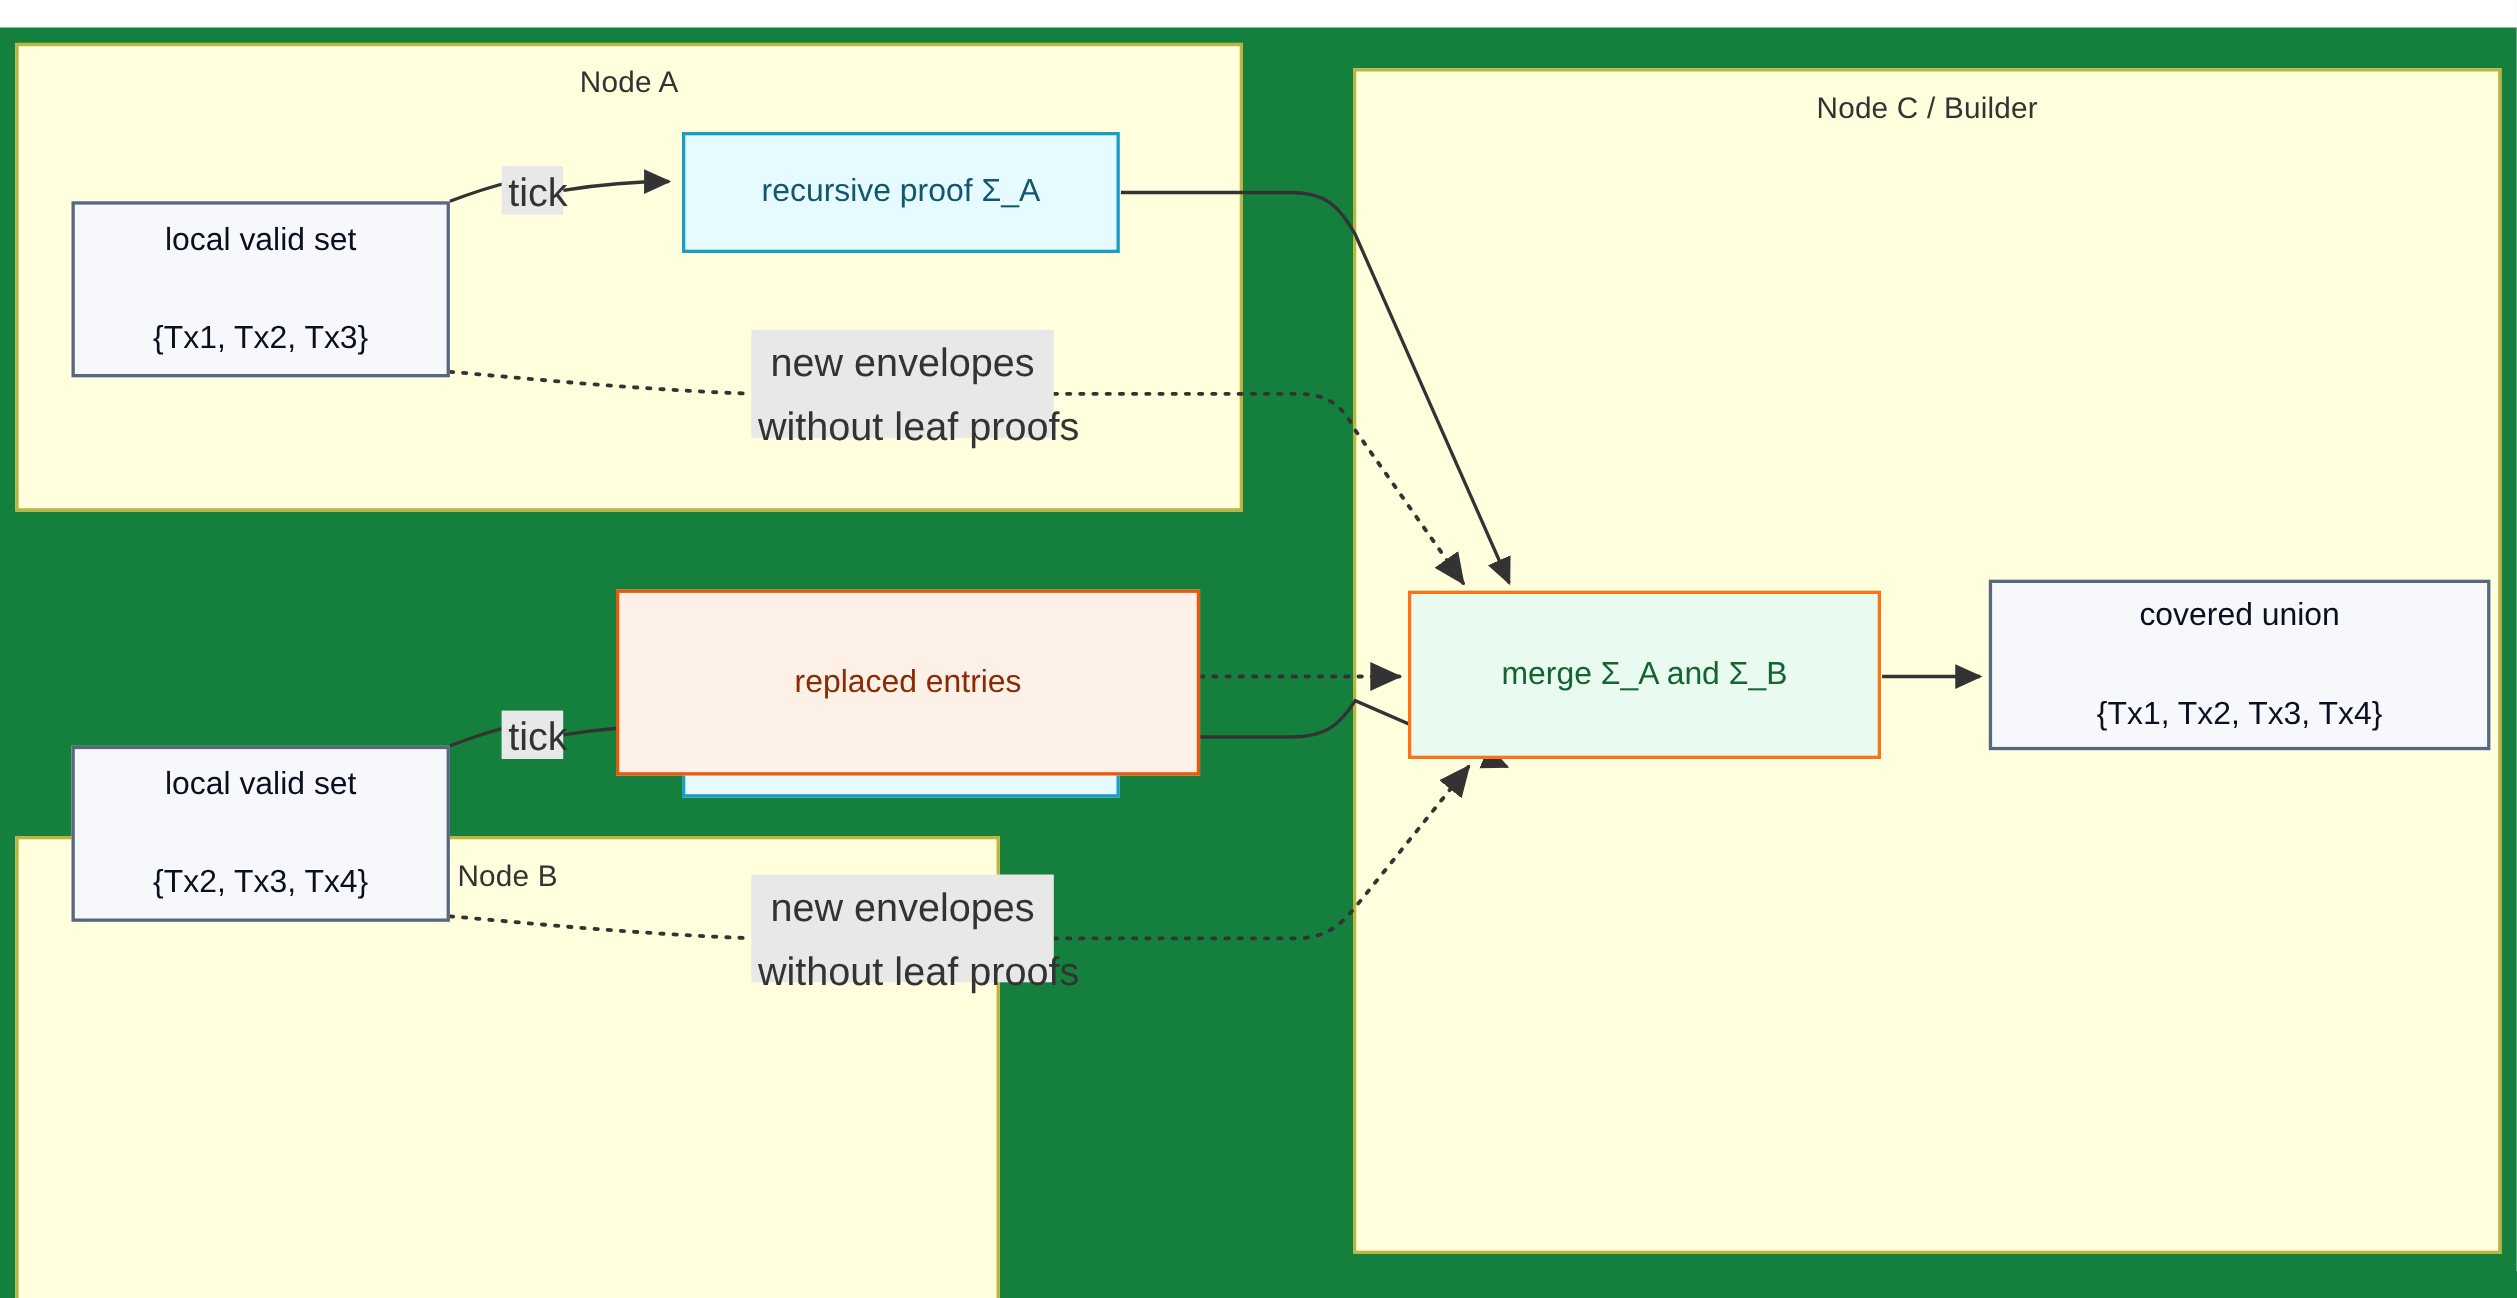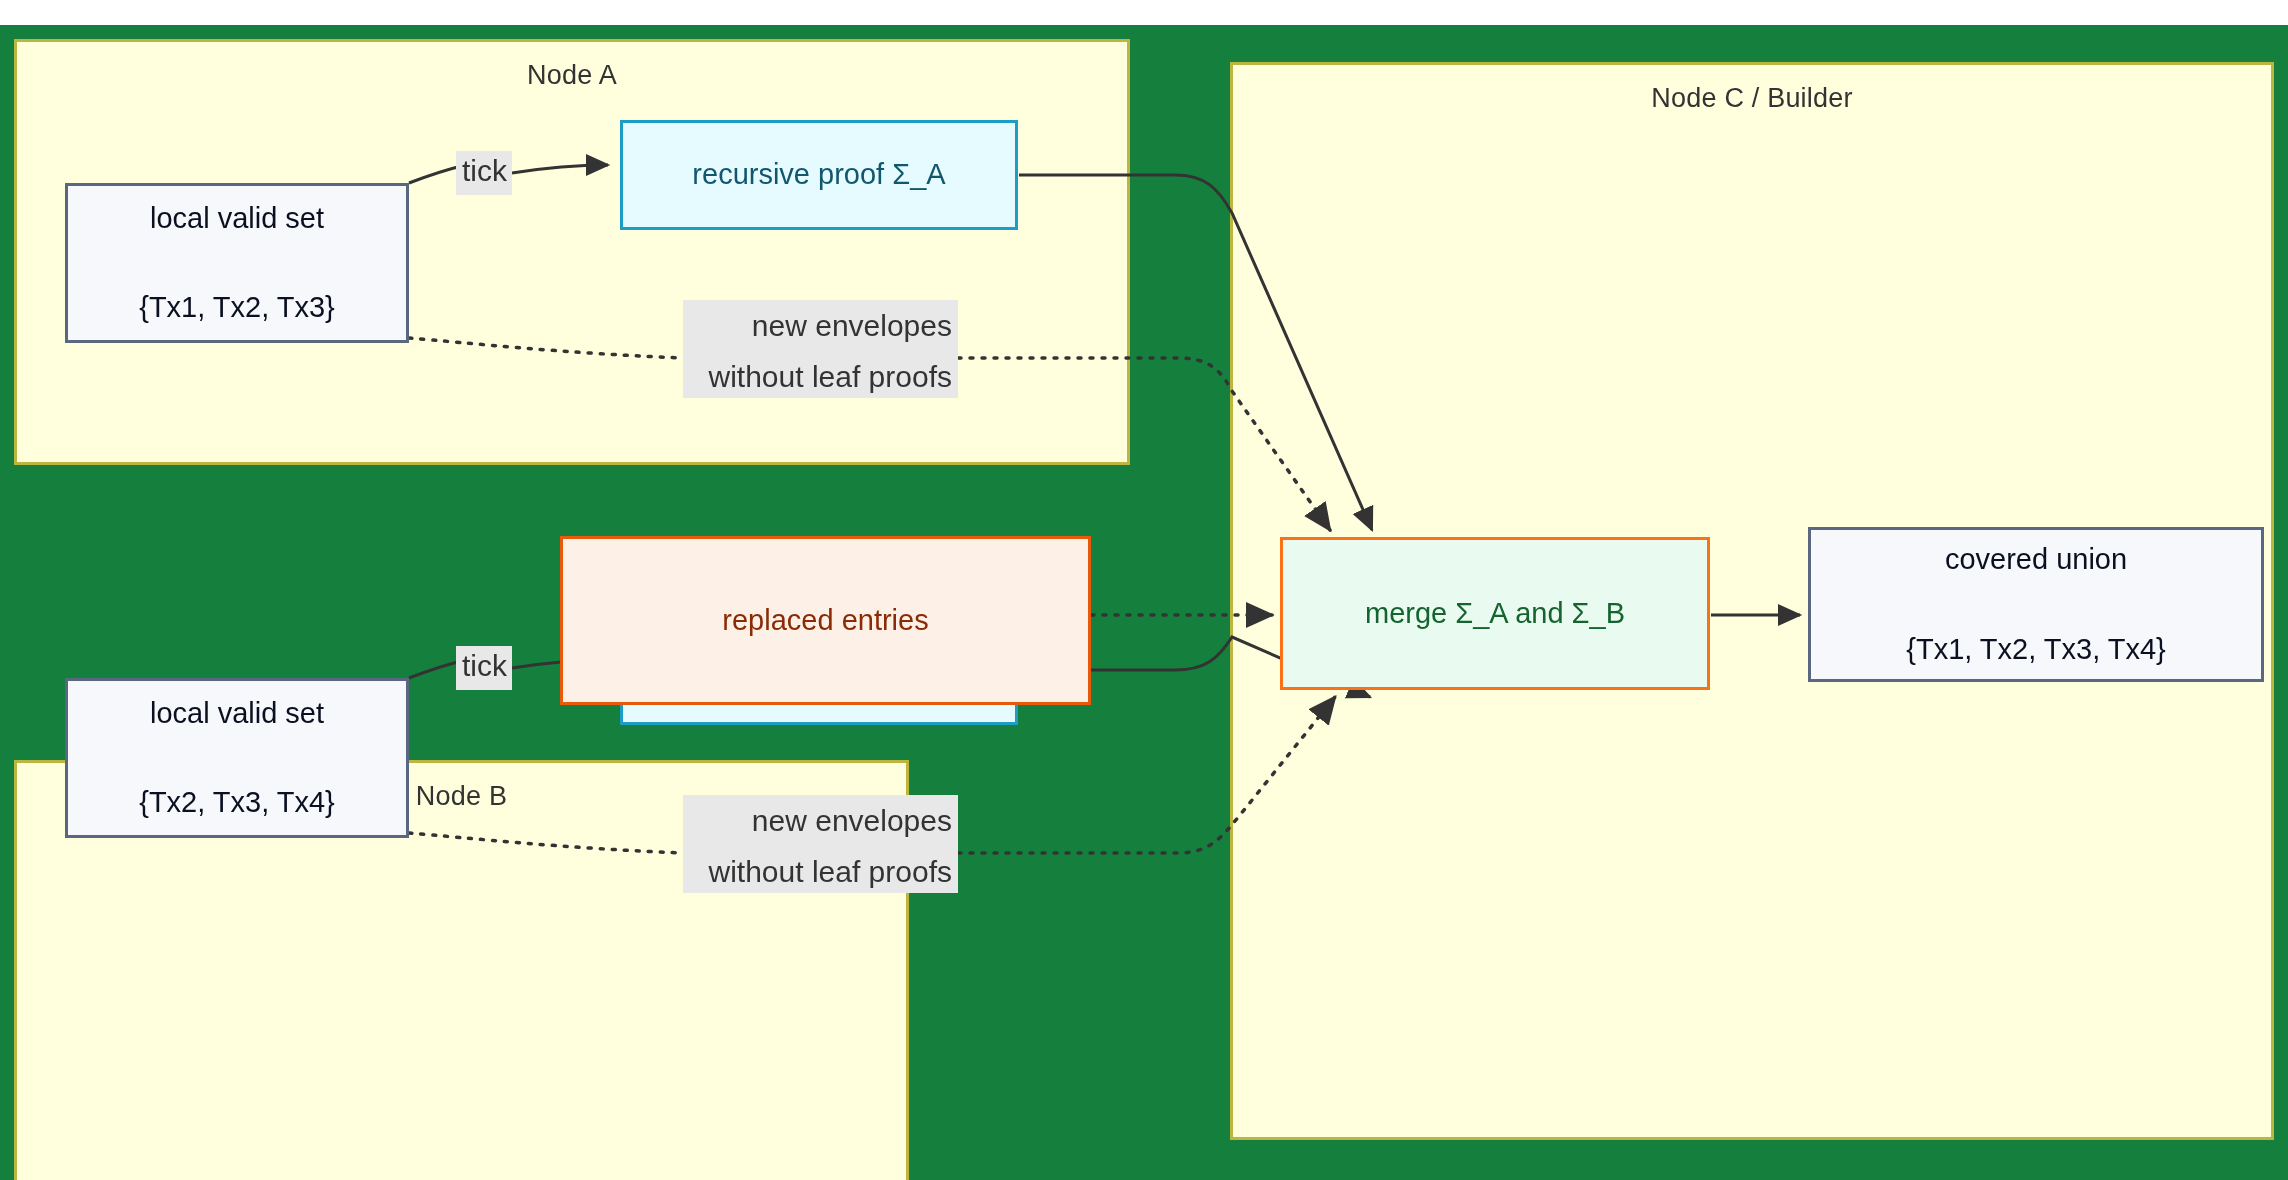--- a/index.html
+++ b/index.html
@@ -79,22 +79,22 @@
   .node-discard {
     background: #fdf1e7;
     border: 3px solid #e8590c;
     color: #8a2b06;
     font-size: 29px;
   }
   .edge-label {
     position: absolute;
     background: #e8e8e8;
     color: #333333;
-    font-size: 30px;
-    text-align: right;
+    font-size: 36px;
+    text-align: center;
     line-height: 1.22;
     padding: 2px 6px;
     box-sizing: border-box;
     white-space: nowrap;
   }
   .edge-label .line { display: block; }
 </style>
 </head>
 <body>
 

